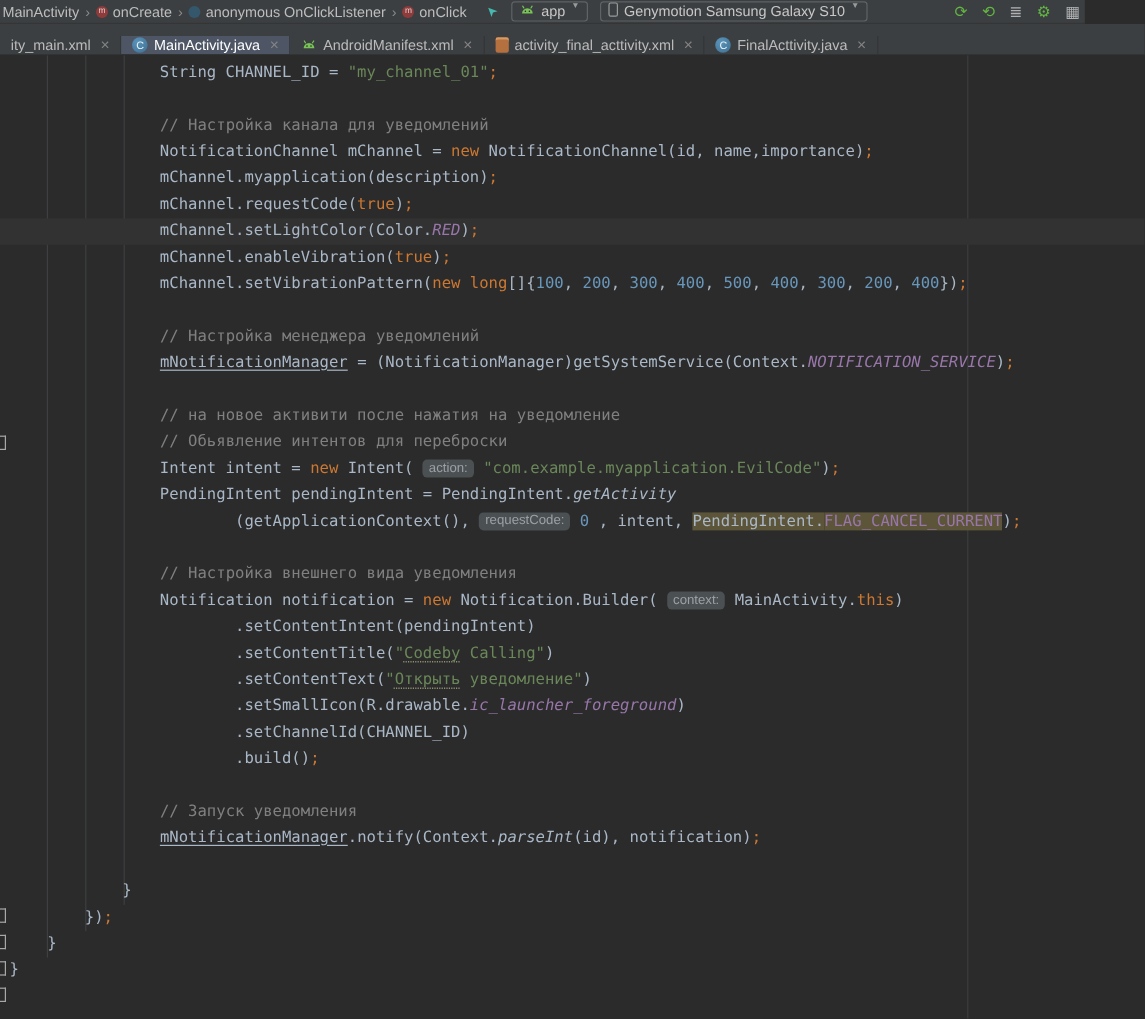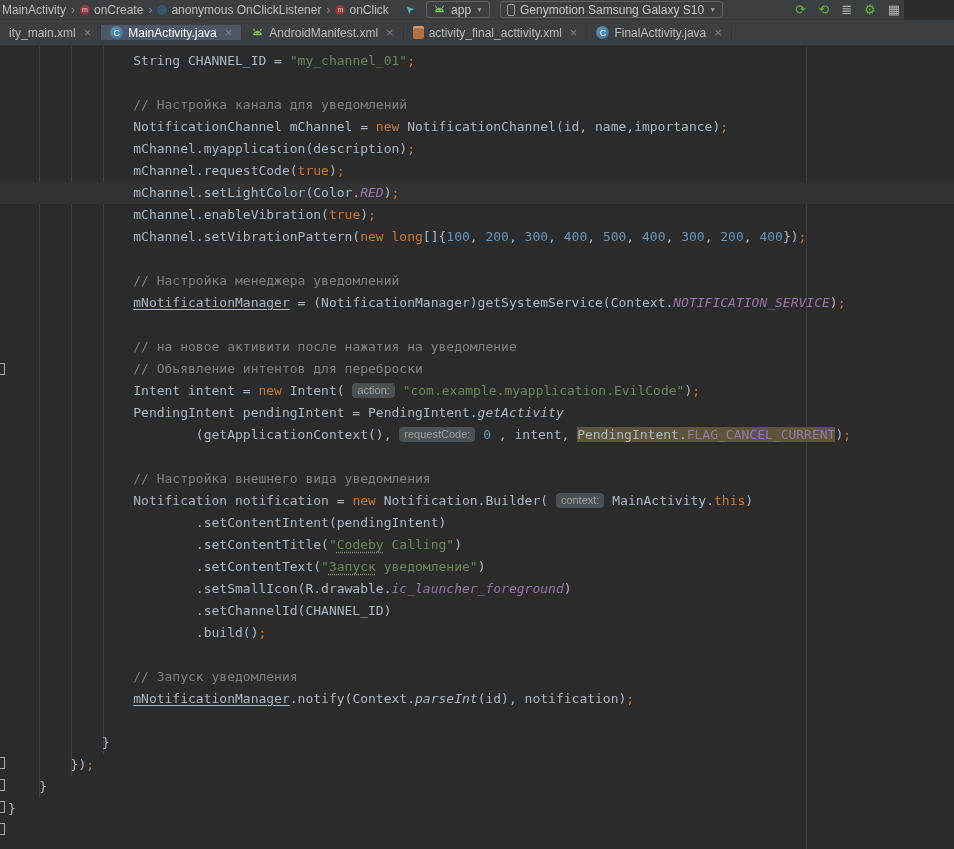--- a/index.html
+++ b/index.html
@@ -10,33 +10,33 @@
   .toolbar{position:absolute;top:0;left:0;width:904px;height:20px;background:var(--panel_bg,#3c3f41);
     display:flex;align-items:center;font-size:12px;color:#bdbdbd;white-space:nowrap;border-bottom:1px solid #353535;overflow:hidden}
   .nav{display:flex;align-items:center}
   .crumb{display:inline-flex;align-items:center;gap:4px;padding:0 2px;cursor:pointer}
   .sep{color:#8a8a8a;margin:0 3px}
   .dot{width:10px;height:10px;border-radius:50%;display:inline-flex;align-items:center;justify-content:center;
     font-size:7px;line-height:1;color:#e4cccc}
   .dot.method{background:#8e3b3b}
   .dot.anon{background:#35576b}
   .pointer{color:var(--teal,#45b8b0);font-size:11px;display:inline-block;transform:rotate(225deg);margin:0 12px 0 14px}
-  .dd{display:inline-flex;align-items:center;gap:5px;border:1px solid #5f6365;border-radius:3px;
+  .dd{display:inline-flex;gap:5px;border:1px solid #5f6365;border-radius:3px;
     height:17px;padding:0 6px;margin-right:10px;cursor:pointer;color:#c7c7c7}
   .caret{font-size:7px;color:#9a9a9a}
   .phone{width:8px;height:12px;border:1px solid #9a9a9a;border-radius:2px;display:inline-block}
   .ricons{margin-left:auto;display:flex;align-items:center;gap:12px;padding-right:4px}
   .ricon{font-size:13px;cursor:pointer;line-height:1}
   .ricon.green{color:var(--green,#62b543)}
   .ricon.gray{color:#afb1b3}
   .aicon svg{display:block}
 
   
   .tabbar{position:absolute;top:20px;left:0;width:954px;height:26px;background:var(--panel_bg,#3c3f41);
-    display:flex;align-items:center;font-size:12px;color:#bbbbbb;border-bottom:1px solid #313335;overflow:hidden}
+    display:flex;align-items:flex-end;font-size:12px;color:#bbbbbb;border-bottom:1px solid #313335;overflow:hidden}
   .tab{display:flex;align-items:center;gap:5px;padding:0 9px;border-right:1px solid #343638;cursor:pointer;white-space:nowrap}
   .tab.selected{background:var(--tab_selected_bg,#4e5666);color:#fdfdfd}
   .tab .close{color:#848484;font-size:13px;margin-left:3px}
   .cicon{width:13px;height:13px;border-radius:50%;background:radial-gradient(circle at 35% 30%,#5a93b8,#3f6f94);
     display:inline-flex;align-items:center;justify-content:center;font-size:9px;color:#eaf3f7}
   .licon{width:11px;height:13px;background:#b5703f;border-radius:2px;box-shadow:inset 0 2px 0 #d89a63;display:inline-block}
 
   
   .editor{position:absolute;top:46px;left:0;width:954px;height:803px;background:var(--editor_bg,#2b2b2b);
     font-family:"DejaVu Sans Mono","Liberation Mono",monospace;font-size:13px;line-height:22px;
@@ -168,21 +168,21 @@
       <div class="line"><span class="d">                </span><span class="c">// на новое активити после нажатия на уведомление</span></div>
       <div class="line"><span class="d">                </span><span class="c">// Обьявление интентов для переброски</span></div>
       <div class="line"><span class="d">                Intent intent = </span><span class="k">new</span><span class="d"> Intent( </span><span class="h">action:</span><span class="d"> </span><span class="s">"com.example.myapplication.EvilCode"</span><span class="d">)</span><span class="semi">;</span></div>
       <div class="line"><span class="d">                PendingIntent pendingIntent = PendingIntent.</span><span class="m">getActivity</span></div>
       <div class="line"><span class="d">                        (getApplicationContext(), </span><span class="h">requestCode:</span><span class="d"> </span><span class="n">0</span><span class="d"> , intent, </span><span class="dhl">PendingIntent.</span><span class="fhl">FLAG_CANCEL_CURRENT</span><span class="d">)</span><span class="semi">;</span></div>
       <div class="line"></div>
       <div class="line"><span class="d">                </span><span class="c">// Настройка внешнего вида уведомления</span></div>
       <div class="line"><span class="d">                Notification notification = </span><span class="k">new</span><span class="d"> Notification.Builder( </span><span class="h">context:</span><span class="d"> MainActivity.</span><span class="k">this</span><span class="d">)</span></div>
       <div class="line"><span class="d">                        .setContentIntent(pendingIntent)</span></div>
       <div class="line"><span class="d">                        .setContentTitle(</span><span class="s">"</span><span class="ssp">Codeby</span><span class="s"> Calling"</span><span class="d">)</span></div>
-      <div class="line"><span class="d">                        .setContentText(</span><span class="s">"</span><span class="ssp">Запуск</span><span class="s"> уведомление"</span><span class="d">)</span></div>
+      <div class="line"><span class="d">                        .setContentText(</span><span class="s">"</span><span class="ssp">Открыть</span><span class="s"> уведомление"</span><span class="d">)</span></div>
       <div class="line"><span class="d">                        .setSmallIcon(R.drawable.</span><span class="f">ic_launcher_foreground</span><span class="d">)</span></div>
       <div class="line"><span class="d">                        .setChannelId(CHANNEL_ID)</span></div>
       <div class="line"><span class="d">                        .build()</span><span class="semi">;</span></div>
       <div class="line"></div>
       <div class="line"><span class="d">                </span><span class="c">// Запуск уведомления</span></div>
       <div class="line"><span class="d">                </span><span class="u">mNotificationManager</span><span class="d">.notify(Context.</span><span class="m">parseInt</span><span class="d">(id), notification)</span><span class="semi">;</span></div>
       <div class="line"></div>
       <div class="line"><span class="d">            }</span></div>
       <div class="line"><span class="d">        })</span><span class="semi">;</span></div>
       <div class="line"><span class="d">    }</span></div>

